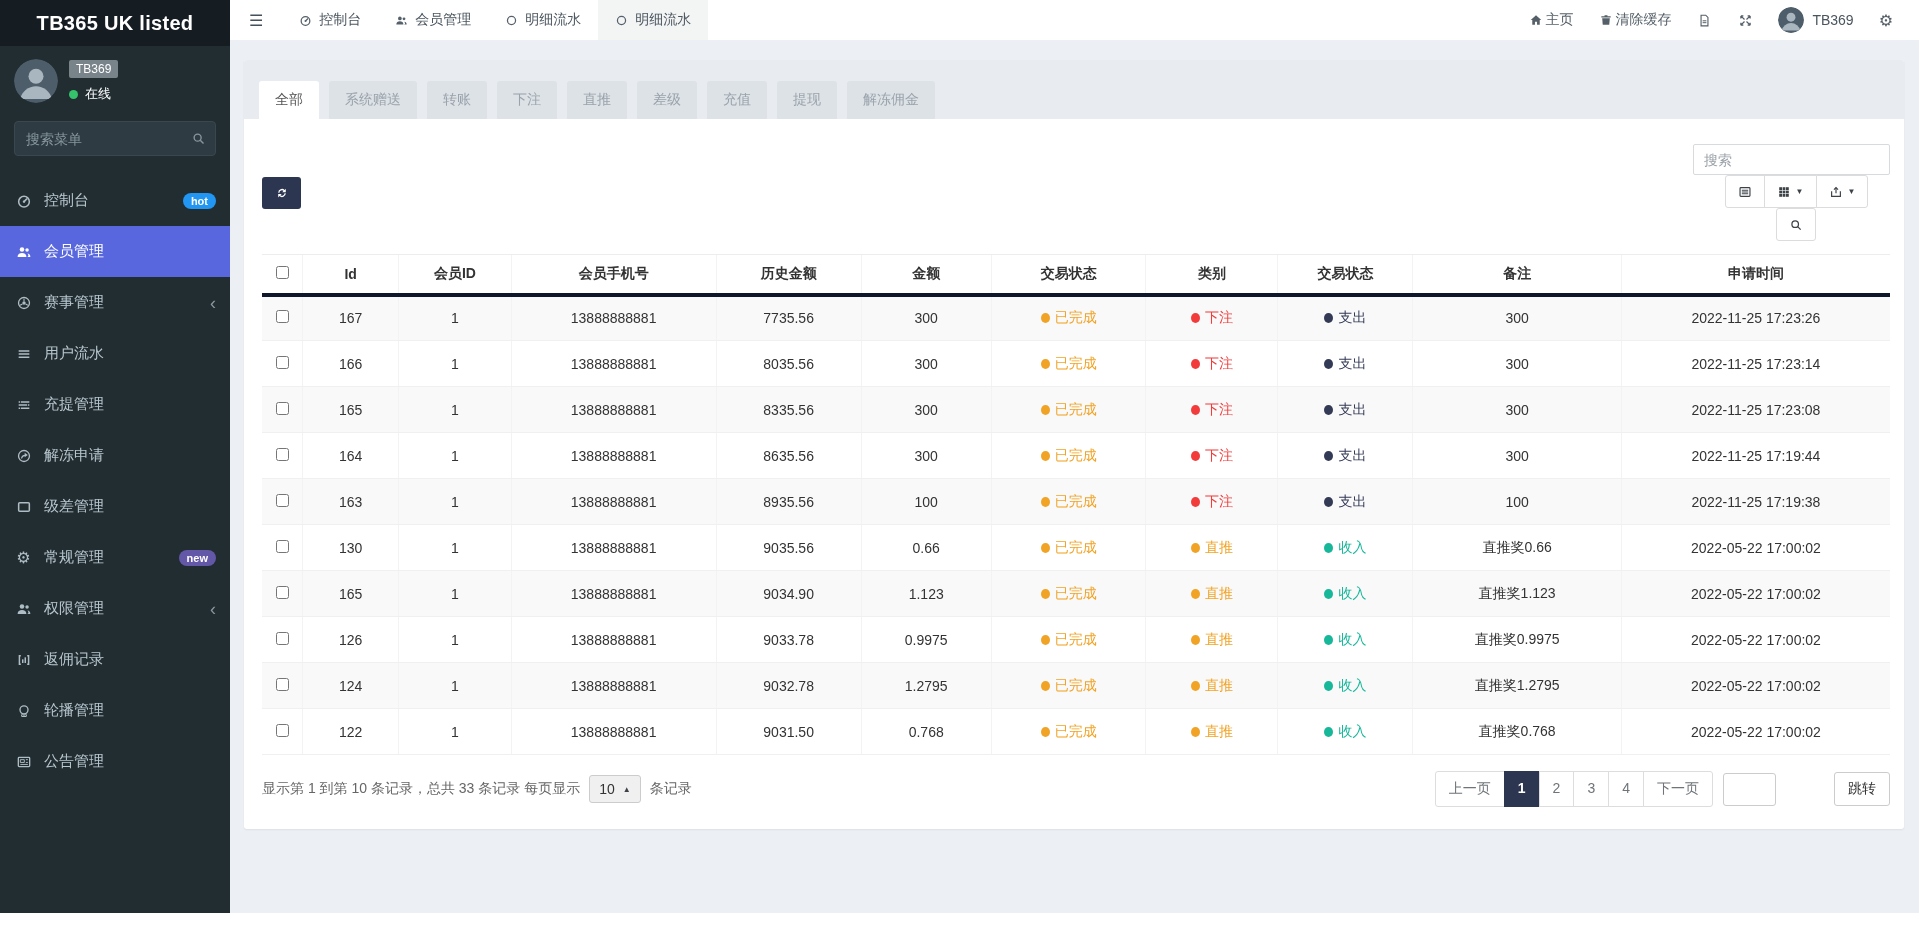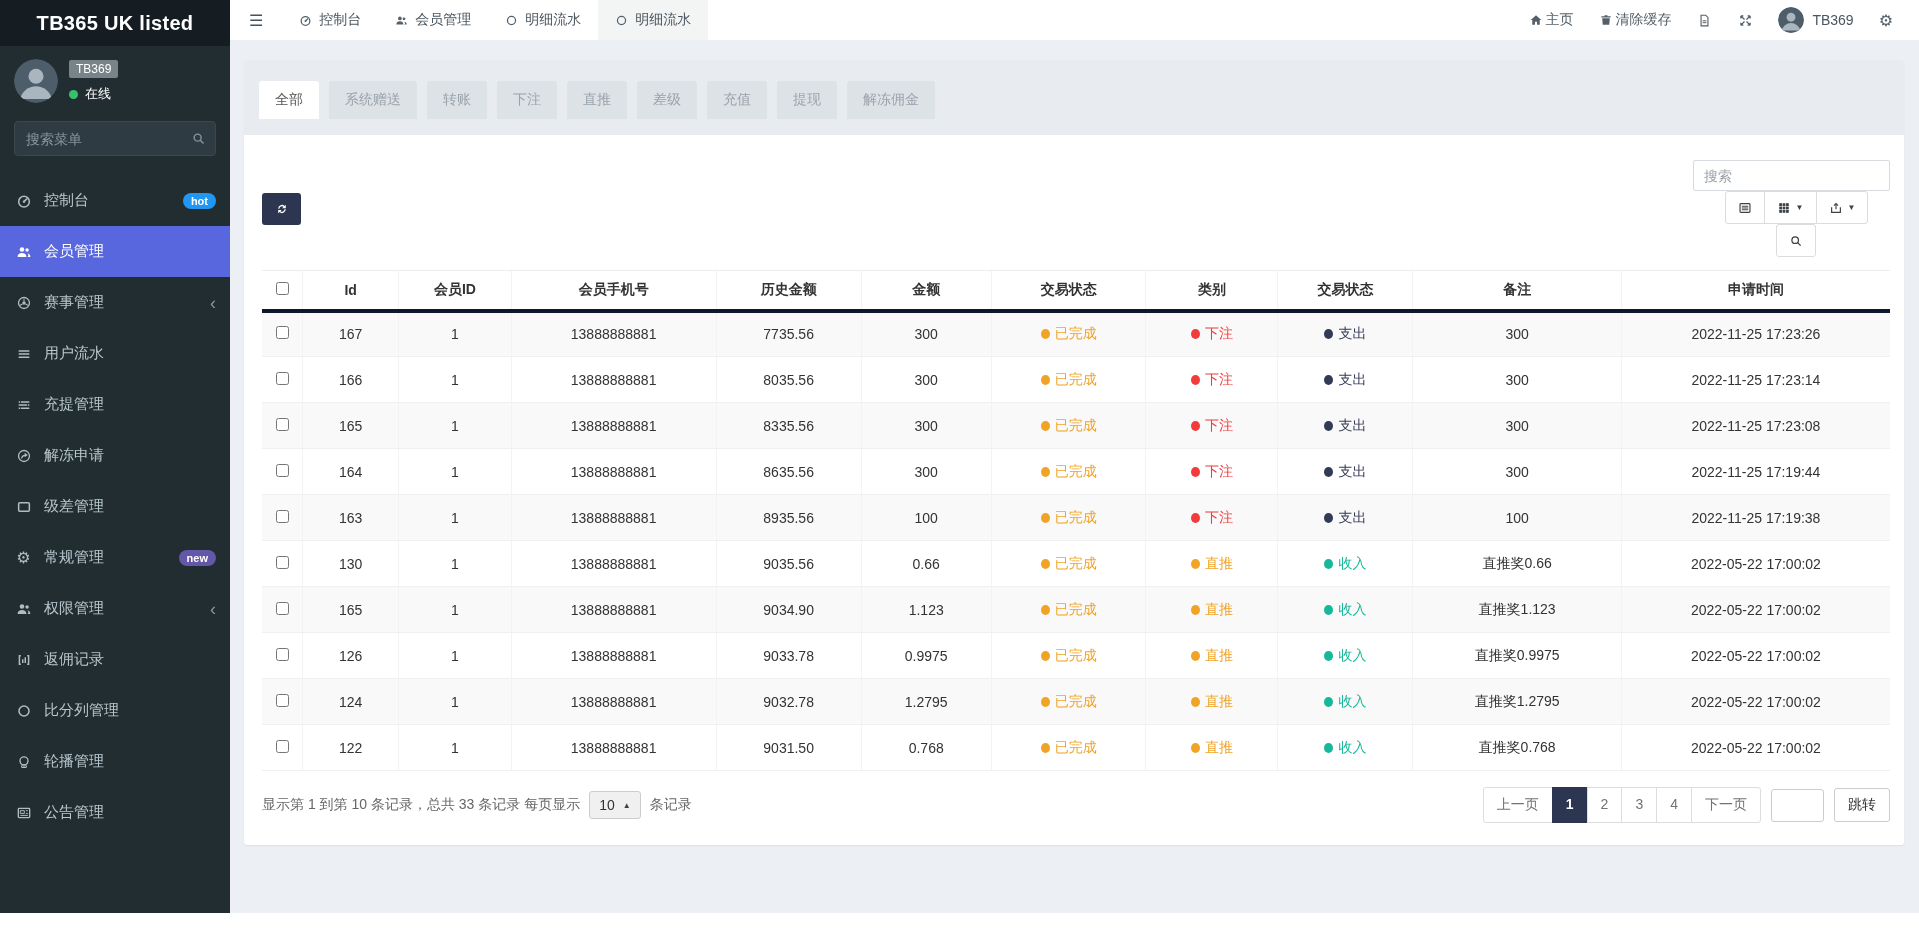--- a/index.html
+++ b/index.html
@@ -41,21 +41,21 @@
   .ttab.active { background:#f3f4f4; }
   .top-right { margin-left:auto; display:flex; align-items:center; padding-right:13px; }
   .titem { display:flex; align-items:center; gap:2px; padding:4px 13px; height:40px; cursor:pointer; color:#545f68; }
   .titem .ic { font-size:14px; }
   .ticon { padding:0 13px; color:#545f68; font-size:15px; cursor:pointer; display:flex; align-items:center; }
   .tuser { display:flex; align-items:center; gap:8px; padding:0 12px; cursor:pointer; }
 
   
   .content { flex:1; padding:20px 15px 0 14px; overflow:hidden; }
   .panel { background:#fff; border-radius:3px; box-shadow:0 1px 2px rgba(0,0,0,.07); }
-  .panel-tabs { background:#e8ecf0; padding:21px 15px 16px; display:flex; gap:10px; border-radius:3px 3px 0 0; }
+  .panel-tabs { background:#e8ecf0; padding:21px 15px 0; display:flex; gap:10px; border-radius:3px 3px 0 0; }
   .ftab { height:38px; padding:0 16px; display:flex; align-items:center; justify-content:center; font-size:14px;
           color:#9aa3ab; background:#dde2e7; border-radius:3px 3px 0 0; cursor:pointer; min-width:54px; }
   .ftab.active { background:#fff; color:#555; }
   .panel-body { padding:25px 14px 22px 18px; }
 
   .toolbar { display:flex; align-items:center; margin-bottom:13px; }
   .btn-refresh { width:39px; height:32px; background:#2c3650; border:none; border-radius:3px; color:#fff;
                  display:flex; align-items:center; justify-content:center; font-size:14px; cursor:pointer; }
   .toolbar-right { margin-left:auto; display:flex; align-items:center;flex-direction:column; }
   .tb-search { width:197px; height:31px; border:1px solid #d7dbdf; border-radius:2px; padding:0 10px;
@@ -86,21 +86,21 @@
   .pgsize .caret { font-size:8px; }
   .pager { margin-left:auto; display:flex; align-items:center; }
   .page-btns { display:flex; }
   .pbtn { min-width:20px; padding:8px 13px; border:1px solid #ddd; color:#6f7478; background:#fff; font-size:14px;
           margin-left:-1px; text-align:center; cursor:pointer; }
   .page-btns .pbtn:first-child { border-radius:3px 0 0 3px; margin-left:0; }
   .page-btns .pbtn:last-child { border-radius:0 3px 3px 0; }
   .pbtn.active { background:#2c3650; color:#fff; border-color:#2c3650; font-weight:bold; }
   .jump-input { width:53px; height:33px; border:1px solid #ccc; border-radius:3px; margin:0 10px; outline:none; padding:0 6px; font-size:14px; }
   .jump-btn { height:34px; padding:0 13px; border:1px solid #ccc; background:#fff; border-radius:3px; color:#333;
-              font-size:14px; cursor:pointer; }
+              font-size:14px; cursor:pointer;margin-left:48px; }
 
   .page-bottom { height:16px; background:#fff; }
 
   .ic { display:inline-flex; align-items:center; justify-content:center; width:1em; height:1em; line-height:1; }
   .ic svg { width:1em; height:1em; display:block; }
   .ic-ch { width:auto; }
 </style>
 </head>
 <body>
 
@@ -222,28 +222,20 @@
         </div>
         <div class="mitem">
           <span class="ic">
             <svg viewBox="0 0 24 24" fill="currentColor">
               <path d="M4 4.5h3.2v2.2H6.2v10.6h1v2.2H4zM20 4.5h-3.2v2.2h1v10.6h-1v2.2H20z"></path>
               <rect x="9" y="11" width="2.2" height="5.5"></rect>
               <rect x="12.8" y="8" width="2.2" height="8.5"></rect>
             </svg>
           </span>
           <span>返佣记录</span>
-        </div>
-        <div class="mitem">
-          <span class="ic">
-            <svg viewBox="0 0 24 24" fill="currentColor">
-              <circle cx="12" cy="12" r="7.5" fill="none" stroke="currentColor" stroke-width="2.3"></circle>
-            </svg>
-          </span>
-          <span>比分列管理</span>
         </div>
         <div class="mitem">
           <span class="ic">
             <svg viewBox="0 0 24 24" fill="currentColor">
               <circle cx="12" cy="10.3" r="6" fill="none" stroke="currentColor" stroke-width="2"></circle>
               <path d="M8.5 20.2h7M12 16.3v3.9M9.7 15.3 8.2 20M14.3 15.3l1.5 4.7" fill="none" stroke="currentColor" stroke-width="1.7"></path>
             </svg>
           </span>
           <span>轮播管理</span>
         </div>

